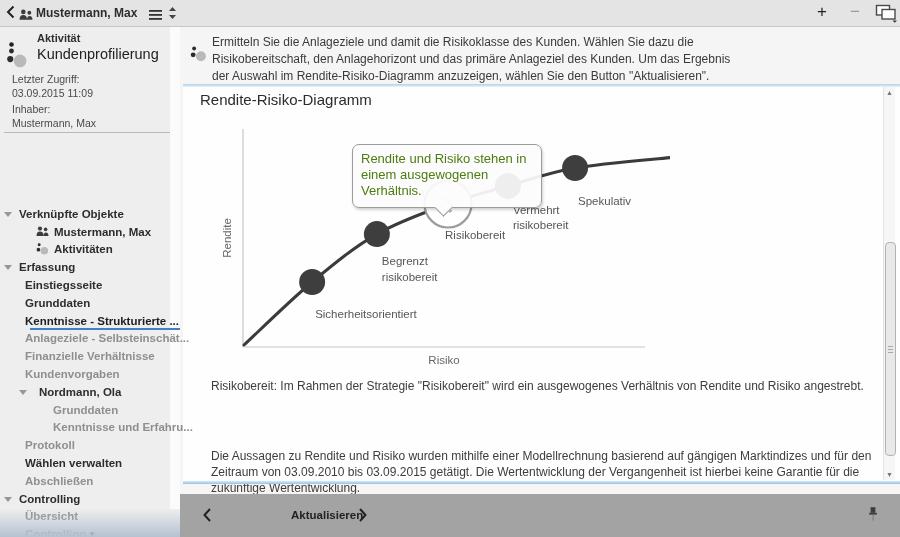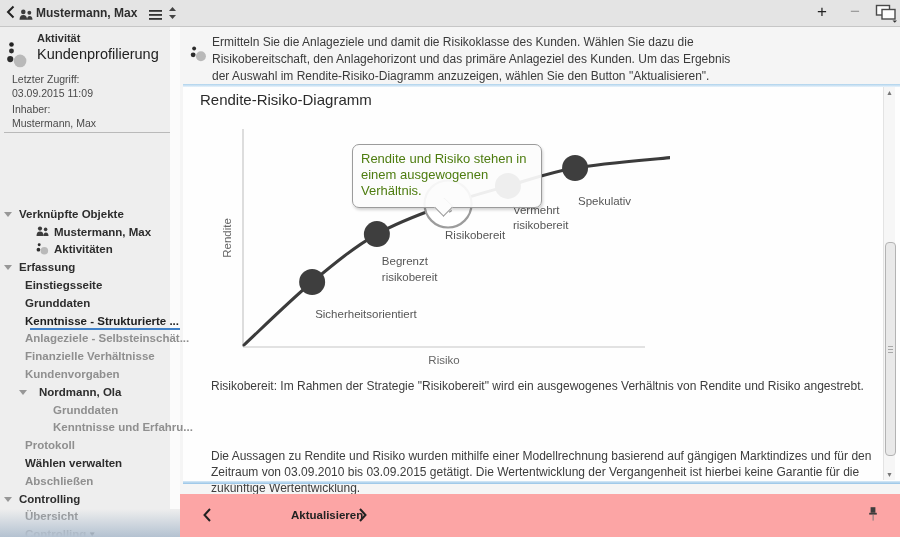--- a/index.html
+++ b/index.html
@@ -70,21 +70,21 @@
   .sbar{position:absolute;right:5px;top:3px;bottom:4px;width:11px;background:#f6f6f6;
         border-left:1px solid #e3e3e3;}
   .sbar .arr{position:absolute;left:0;width:11px;height:11px;font-size:7px;color:#777;
         text-align:center;line-height:11px;cursor:pointer;}
   .arr-up{top:0;} .arr-dn{bottom:0;}
   .sb-thumb{position:absolute;left:1px;top:155px;width:9px;height:212px;background:#e9e9e9;
         border:1px solid #b3b3b3;border-radius:4px;cursor:pointer;}
   .sb-thumb::after{content:'';position:absolute;left:2px;right:2px;top:50%;margin-top:-3px;height:7px;
         background:repeating-linear-gradient(to bottom,#a8a8a8 0,#a8a8a8 1px,transparent 1px,transparent 3px);}
   
-  .footer{position:absolute;left:0;right:0;bottom:0;height:43px;background:#fca5a5;}
+  .footer{position:absolute;left:0;right:0;bottom:0;height:43px;background:#a3a3a3;}
   .footer .chev{position:absolute;top:13px;cursor:pointer;}
   .chev-l{left:22px;} .chev-r{left:178px;}
   .footer .upd{position:absolute;left:111px;top:15px;font-size:11.5px;font-weight:700;color:#222;cursor:pointer;}
   .footer .pin{position:absolute;right:22px;top:12px;cursor:pointer;}
 </style>
 </head>
 <body>
 
 <div class="topbar">
   <span class="back">

